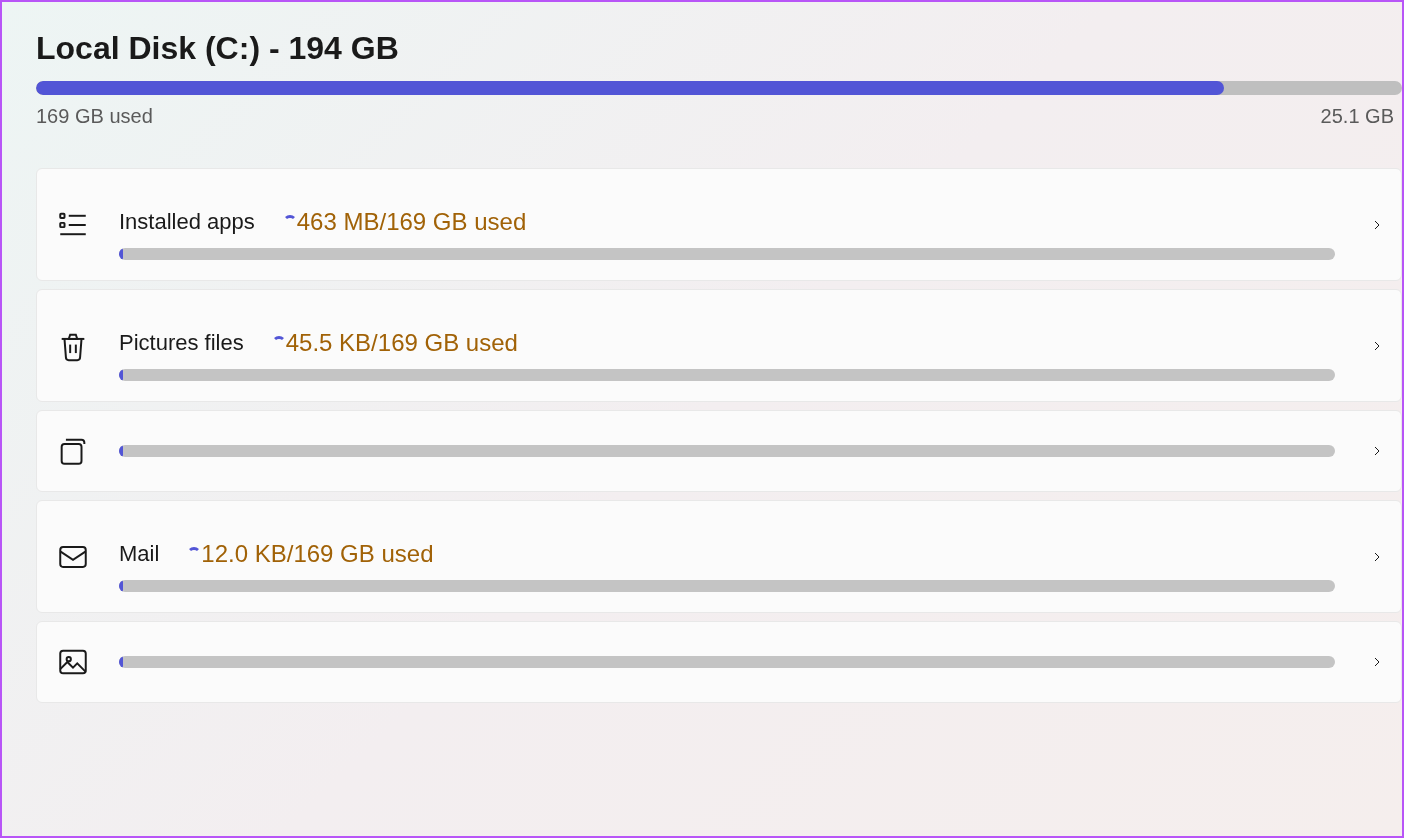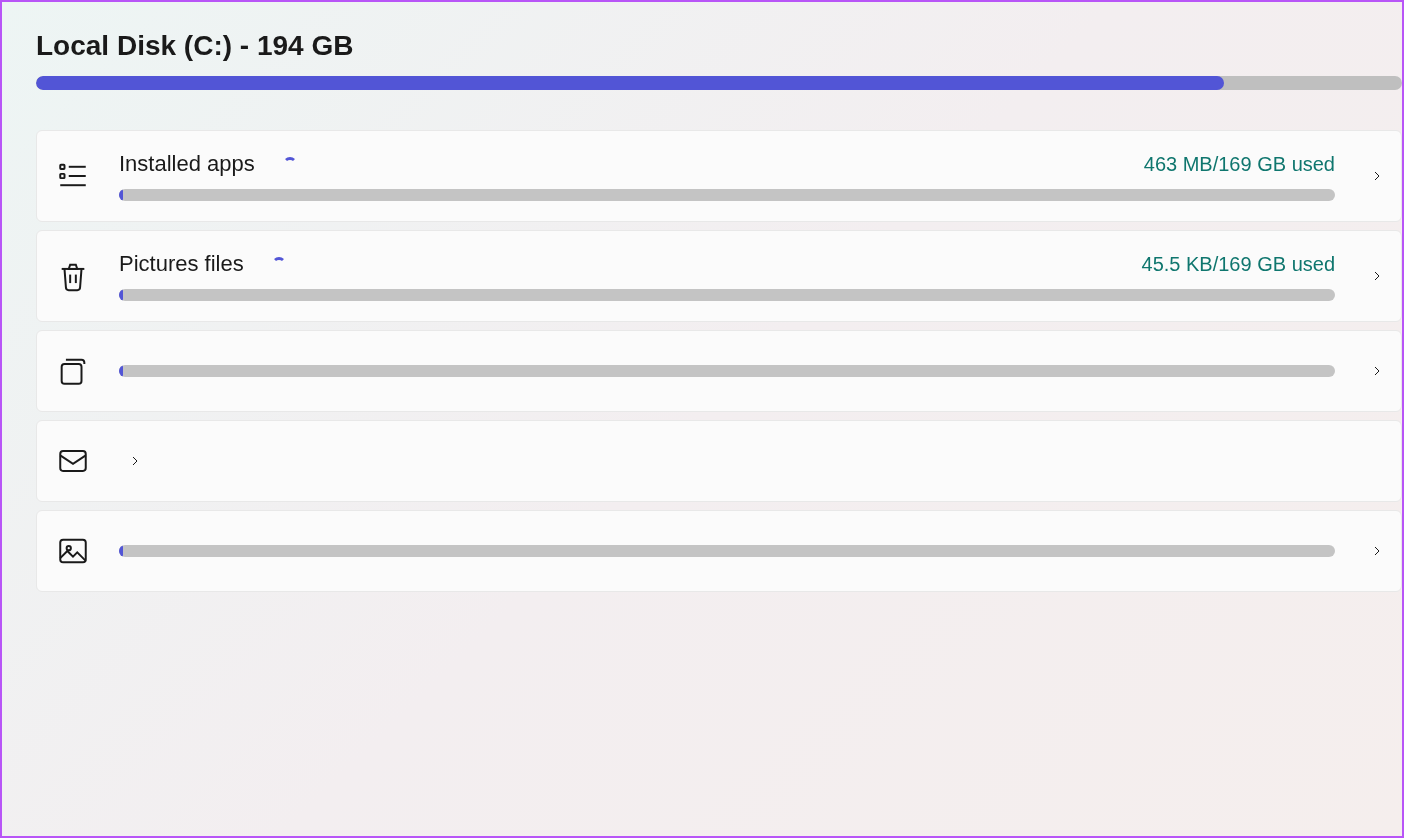--- a/index.html
+++ b/index.html
@@ -16,21 +16,21 @@
       border: 2px solid #b855f7;
       padding: 28px 0 28px 34px;
       overflow: hidden;
     }
 
     .header {
       margin-bottom: 16px;
     }
 
     .page-title {
-      font-size: 28px;
+      font-size: 32px;
       font-weight: 600;
       color: #1a1a1a;
       margin-bottom: 14px;
     }
 
     .main-progress-bar {
       width: 100%;
       height: 14px;
       background: #bfbfbf;
       border-radius: 7px;
@@ -87,22 +87,22 @@
 
     .category-content {
       flex: 1;
       display: flex;
       flex-direction: column;
       gap: 12px;
     }
 
     .category-header {
       display: flex;
-      justify-content: space-between;
       align-items: center;
+      margin-top: 19px;
     }
 
     .category-name-wrapper {
       display: flex;
       align-items: center;
       gap: 28px;
     }
 
     .category-name {
       font-size: 22px;
@@ -118,22 +118,22 @@
       border-radius: 50%;
       animation: spin 0.8s linear infinite;
       display: inline-block;
     }
 
     @keyframes spin {
       to { transform: rotate(360deg); }
     }
 
     .category-usage {
-      font-size: 20px;
-      color: #0f766e;
+      font-size: 24px;
+      color: #a16207;
     }
 
     .category-bar {
       width: 100%;
       height: 12px;
       background: #c4c4c4;
       border-radius: 6px;
       overflow: hidden;
       position: relative;
     }
@@ -161,20 +161,24 @@
     }
   </style>
 </head>
 <body>
 
 <div class="header">
   <h1 class="page-title">Local Disk (C:) - 194 GB</h1>
   <div class="main-progress-bar">
     <div class="main-progress-fill" style="width:87%"></div>
   </div>
+  <div class="usage-labels">
+    <span>169 GB used</span>
+    <span>25.1 GB</span>
+  </div>
 </div>
 
 <div class="category-list">
 
   <div class="category-item">
     <div class="category-icon">
       <svg viewBox="0 0 24 24">
           <rect x="3" y="4" width="3" height="3" rx="0.5"></rect>
           <line x1="9" y1="5.5" x2="21" y2="5.5"></line>
           <rect x="3" y="10.5" width="3" height="3" rx="0.5"></rect>
@@ -249,20 +253,32 @@
     </div>
   </div>
 
   <div class="category-item">
     <div class="category-icon">
       <svg viewBox="0 0 24 24">
           <rect x="3" y="5" width="18" height="14" rx="2"></rect>
           <path d="M3 8l9 6 9-6"></path>
         </svg>
     </div>
+    <div class="category-content">
+      <div class="category-header">
+        <div class="category-name-wrapper">
+          <span class="category-name">Mail</span>
+          <span class="loading-spinner"></span>
+        </div>
+        <span class="category-usage">12.0 KB/169 GB used</span>
+      </div>
+      <div class="category-bar">
+        <div class="category-bar-fill" style="width:0.1%"></div>
+      </div>
+    </div>
     <div class="chevron">
       <svg viewBox="0 0 24 24">
           <polyline points="9 6 15 12 9 18"></polyline>
         </svg>
     </div>
   </div>
 
   <div class="category-item">
     <div class="category-icon">
       <svg viewBox="0 0 24 24">

